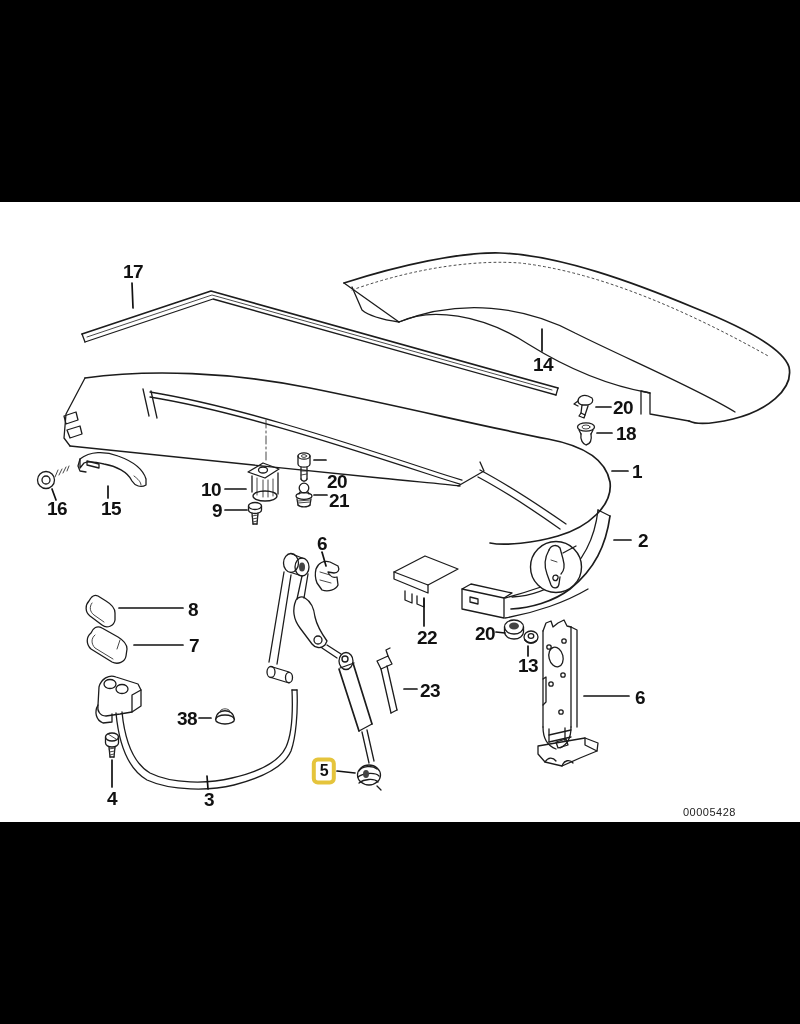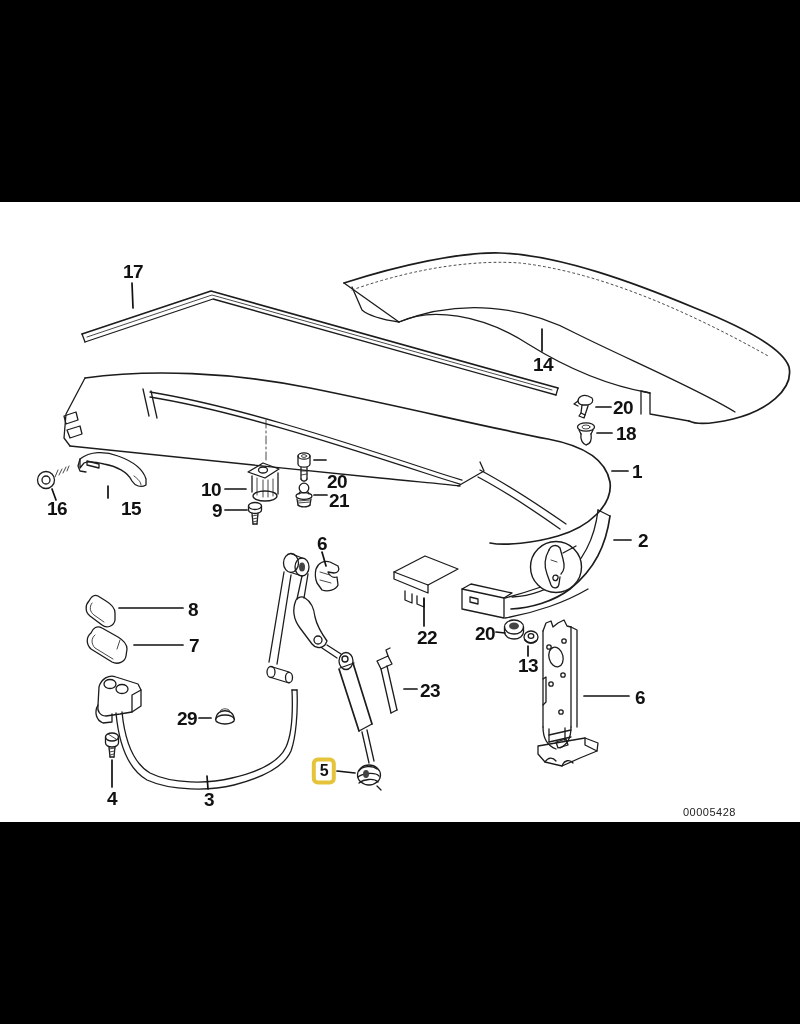--- a/index.html
+++ b/index.html
@@ -314,27 +314,27 @@
     <div class="part-label highlighted" style="left: 324px; top: 771px; border-color: rgb(229, 196, 60);">5</div>
     <div class="part-label" style="left: 322px; top: 543px;">6</div>
     <div class="part-label" style="left: 194px; top: 645px;">7</div>
     <div class="part-label" style="left: 193px; top: 609px;">8</div>
     <div class="part-label" style="left: 217px; top: 510px;">9</div>
     <div class="part-label" style="left: 211px; top: 489px;">10</div>
     <div class="part-label" style="left: 640px; top: 697px;">6</div>
     <div class="part-label" style="left: 485px; top: 633px;">20</div>
     <div class="part-label" style="left: 528px; top: 665px;">13</div>
     <div class="part-label" style="left: 543px; top: 364px;">14</div>
-    <div class="part-label" style="left: 111px; top: 508px; margin-left: 20px;">15</div>
+    <div class="part-label" style="left: 111px; top: 508px;">15</div>
     <div class="part-label" style="left: 57px; top: 508px;">16</div>
     <div class="part-label" style="left: 133px; top: 271px;">17</div>
     <div class="part-label" style="left: 623px; top: 407px;">20</div>
     <div class="part-label" style="left: 626px; top: 433px;">18</div>
     <div class="part-label" style="left: 337px; top: 461px; margin-top: 20px;">20</div>
     <div class="part-label" style="left: 339px; top: 500px;">21</div>
     <div class="part-label" style="left: 427px; top: 637px;">22</div>
     <div class="part-label" style="left: 430px; top: 690px;">23</div>
-    <div class="part-label" style="left: 187px; top: 718px;">29</div>
+    <div class="part-label" style="left: 187px; top: 718px;">38</div>
   </div>
 
 <div id="drawing-number">00005428</div>
 
 <div id="letterbox-bottom"></div>
 
 </body></html>

